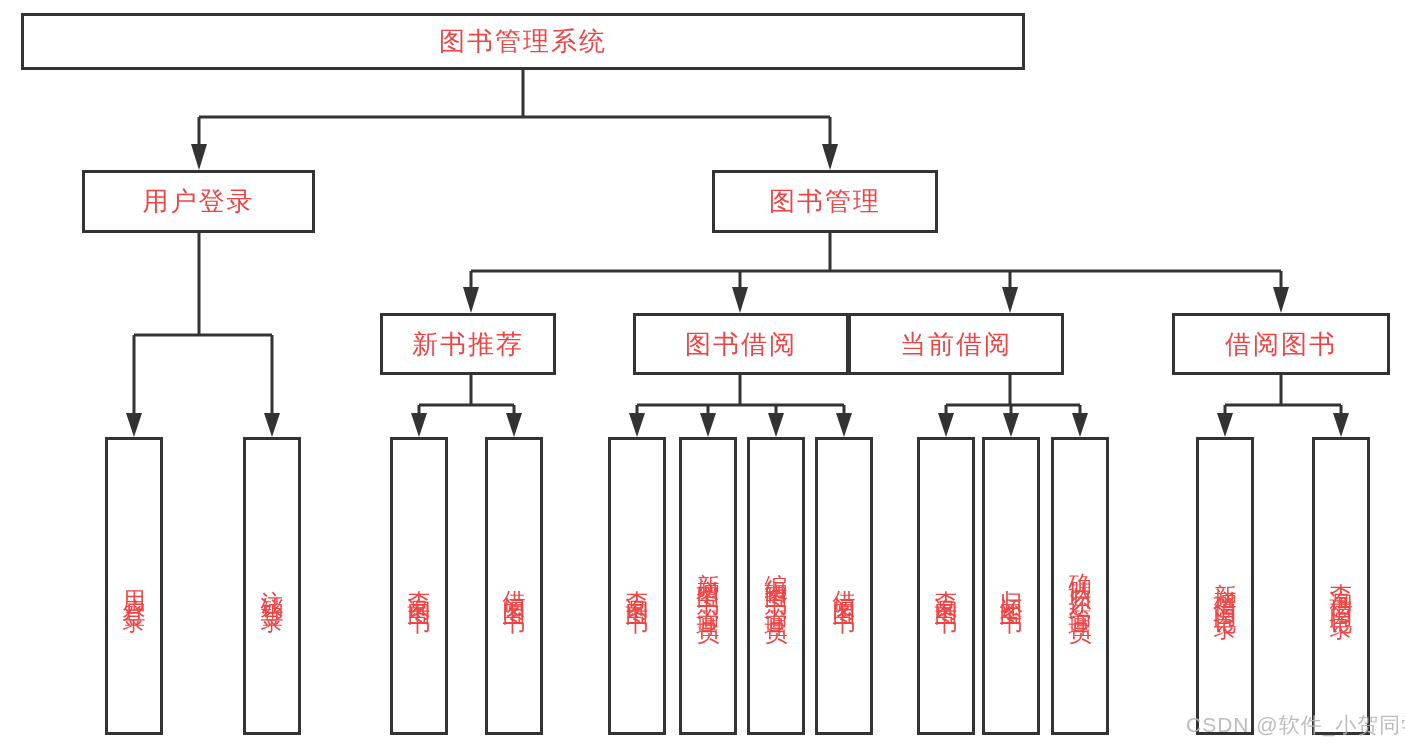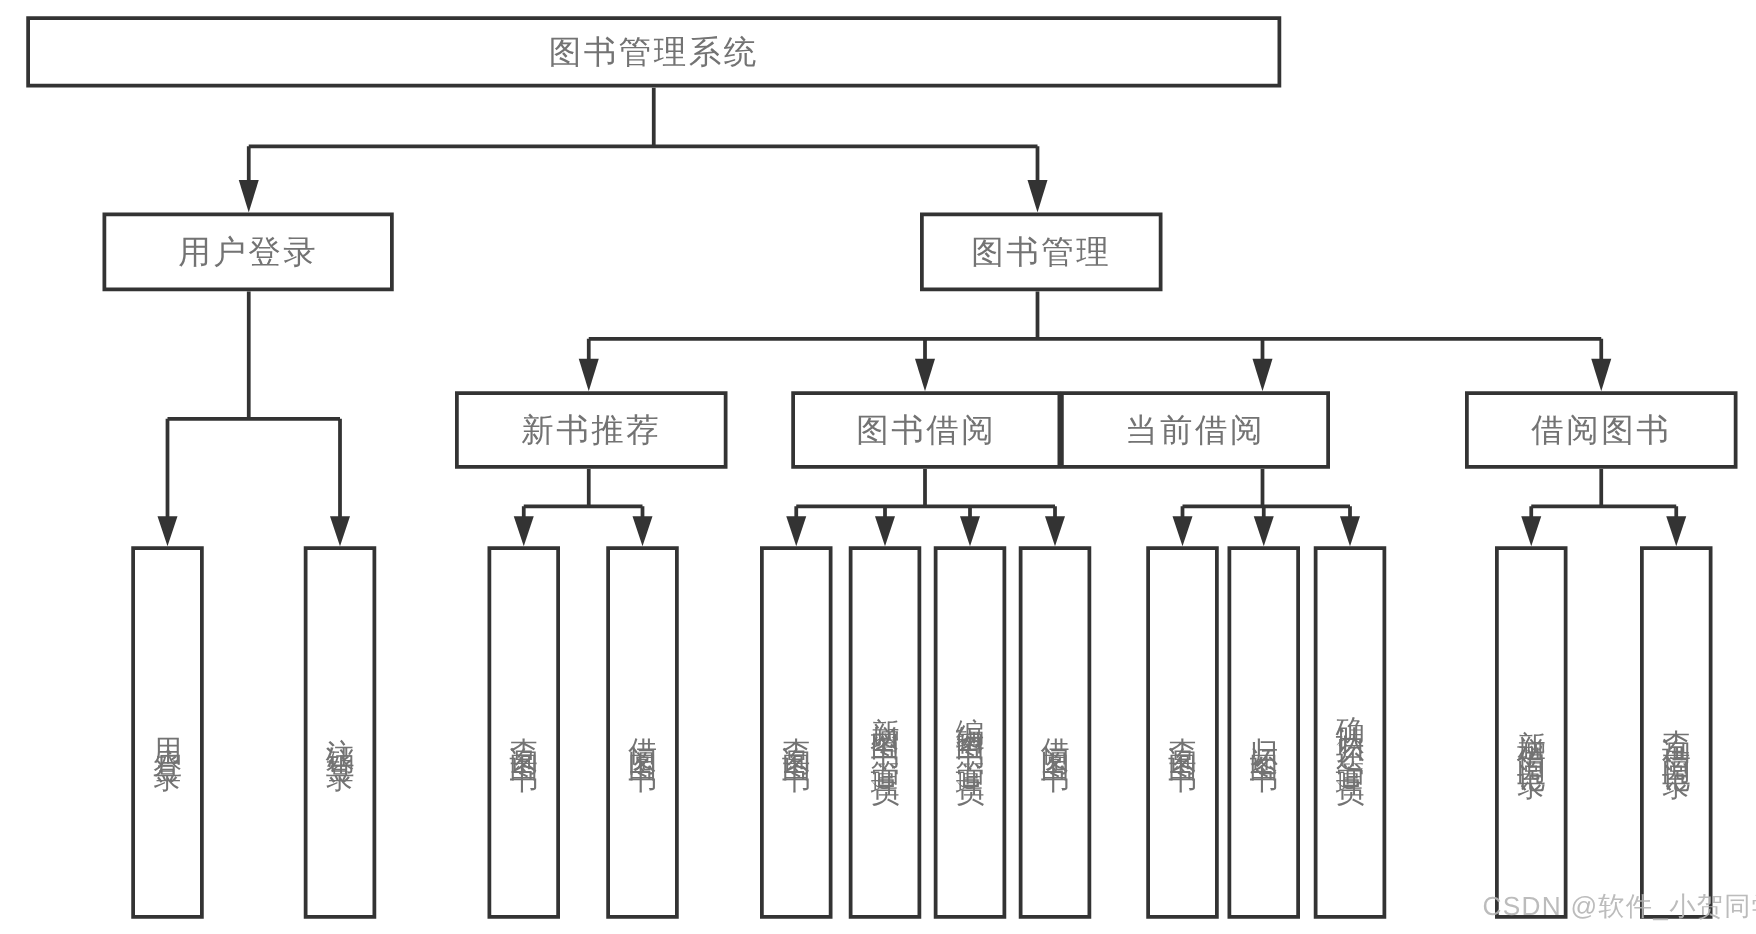--- a/index.html
+++ b/index.html
@@ -3,21 +3,21 @@
 <meta charset="utf-8">
 <style>
   html,body{margin:0;padding:0;background:#ffffff;}
   .canvas{
     position:relative;width:1405px;height:747px;background:#ffffff;
     font-family:"Liberation Sans","DejaVu Sans",sans-serif;overflow:hidden;
   }
   svg.connectors{position:absolute;left:0;top:0;z-index:1;}
   .node{
     position:absolute;box-sizing:border-box;border:3px solid #333333;background:#ffffff;
-    display:flex;align-items:center;justify-content:center;color:#737373;z-index:2;
+    display:flex;align-items:center;justify-content:center;color:#ef4444;z-index:2;
   }
   .hbox{font-size:26px;letter-spacing:2px;white-space:nowrap;}
   .vbox .lbl{
     writing-mode:vertical-rl;text-orientation:mixed;
     font-size:23px;letter-spacing:7px;line-height:1;
   }
   .watermark{
     position:absolute;left:1186px;top:711px;z-index:3;
     font-size:21px;color:#b5b5b5;letter-spacing:1px;white-space:nowrap;opacity:.9;
   }
@@ -60,25 +60,25 @@
     </g>
   </svg>
 
   <div class="node hbox" style="left:21px;top:13px;width:1004px;height:57px">
     <span class="lbl">图书管理系统</span>
   </div>
 
   <div class="node hbox" style="left:82px;top:170px;width:233px;height:63px">
     <span class="lbl">用户登录</span>
   </div>
-  <div class="node hbox" style="left:736px;top:170px;width:194px;height:63px">
+  <div class="node hbox" style="left:712px;top:170px;width:226px;height:63px">
     <span class="lbl">图书管理</span>
   </div>
 
-  <div class="node hbox" style="left:364px;top:313px;width:218px;height:62px">
+  <div class="node hbox" style="left:380px;top:313px;width:176px;height:62px">
     <span class="lbl">新书推荐</span>
   </div>
   <div class="node hbox" style="left:633px;top:313px;width:216px;height:62px">
     <span class="lbl">图书借阅</span>
   </div>
   <div class="node hbox" style="left:848px;top:313px;width:216px;height:62px">
     <span class="lbl">当前借阅</span>
   </div>
   <div class="node hbox" style="left:1172px;top:313px;width:218px;height:62px">
     <span class="lbl">借阅图书</span>

